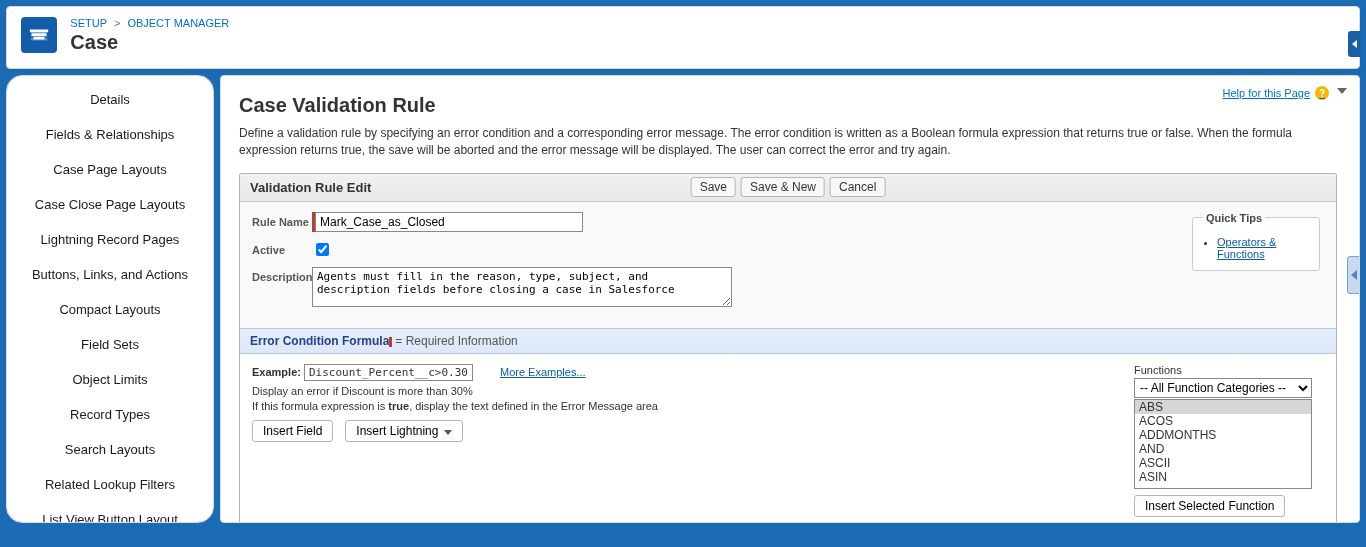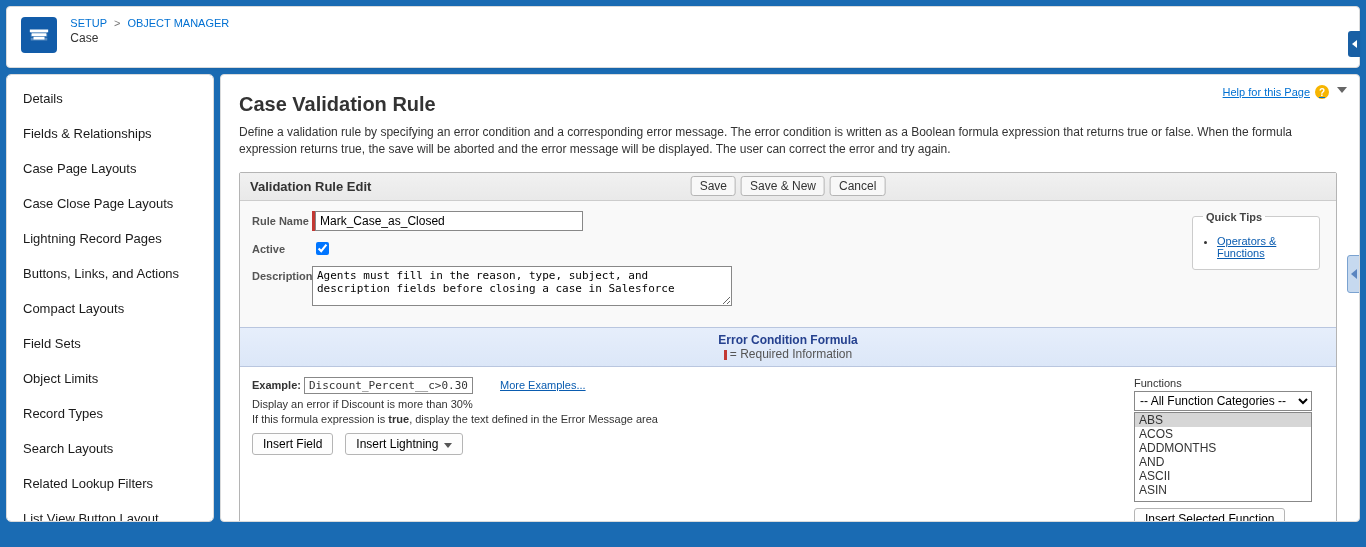--- a/index.html
+++ b/index.html
@@ -33,35 +33,36 @@
     align-items: center;
     justify-content: center;
     vertical-align: top;
     margin-right: 10px;
   }
   .setup-icon svg { width: 22px; height: 22px; }
   .header-text { display: inline-block; vertical-align: top; }
   .breadcrumb { font-size: 11px; color: #0070d2; margin-bottom: 2px;}
   .breadcrumb a { color:#0070d2; text-decoration:none; }
   .breadcrumb .sep { color:#777; margin:0 4px; }
-  .page-title { font-size: 12px; font-weight: normal;}
+  .page-title { font-size: 20px; font-weight: bold;}
   .main-area {
     display: flex;
     margin-top: 6px;
     gap: 6px;
     height: 448px;
   }
   .sidebar {
     width: 208px;
     background: #fff;
     border: 1px solid #d9dadb;
-    border-radius: 5px;
+    border-radius: 16px;
     overflow-y: auto;
     font-size: 13px;
     padding: 6px 0;
+    text-align: center;
   }
   .sidebar-item {
     padding: 10px 16px;
     cursor: pointer;
     color: #1a1a1a;
   }
   .content {
     flex: 1;
     background: #fff;
     border: 1px solid #d9dadb;
@@ -154,21 +155,20 @@
     background: linear-gradient(#e6eefb,#dce7f8);
     border-top:1px solid #b9c6df;
     border-bottom:1px solid #b9c6df;
     padding:5px 10px;
     font-size:12px;
     font-weight:bold;
     color:#25418f;
     display:flex;
     justify-content: flex-start;
     align-items:center;
-    flex-direction:column;
   }
   .req-note { font-weight:normal; color:#555;}
   .req-note .bar{display:inline-block;width:3px;height:10px;background:#c23934;vertical-align:middle;margin-right:3px;}
   .formula-area { padding:10px 12px; display:flex; gap:20px; }
   .fa-left { flex:1; min-width:420px;}
   .fa-right { width:190px; }
   .example-line { font-size:11px; margin-bottom:4px;}
   .example-box { display:inline-block;border:1px solid #888;padding:1px 4px;font-family:monospace;}
   .more-ex { color:#0a5cb0; text-decoration:underline; margin-left:24px;}
   .hint { font-size:11px; color:#333; margin-bottom:3px;}

